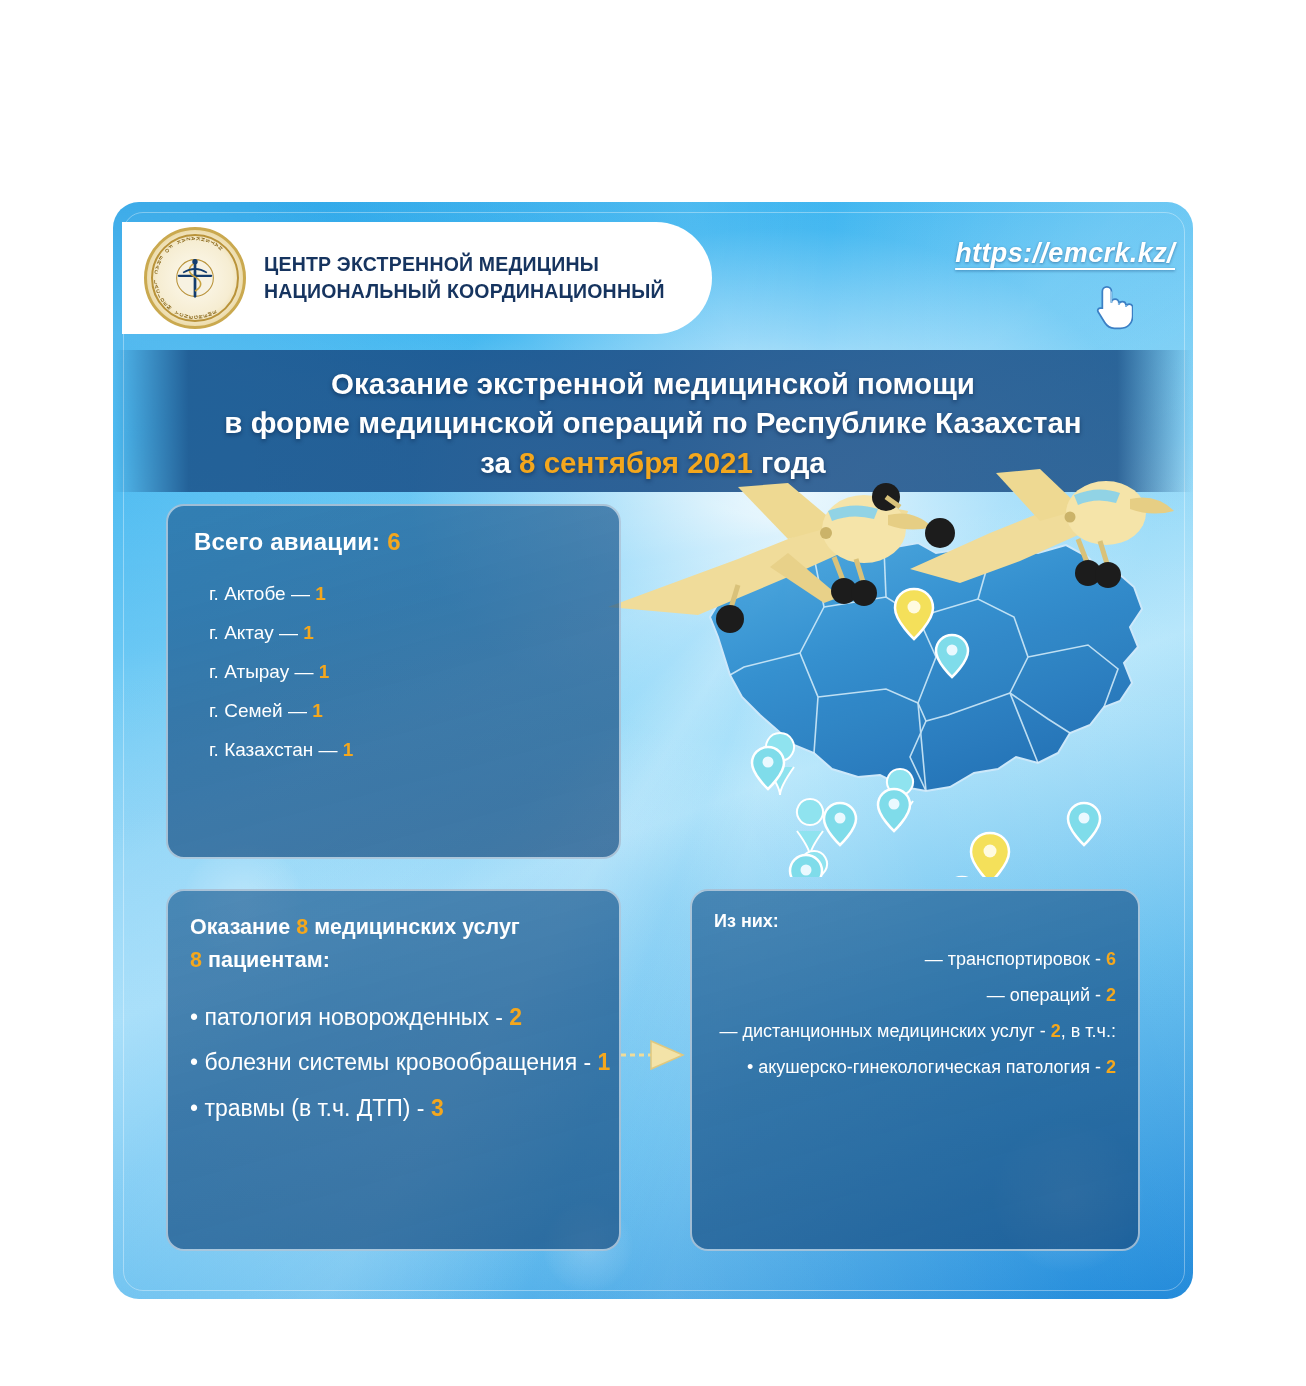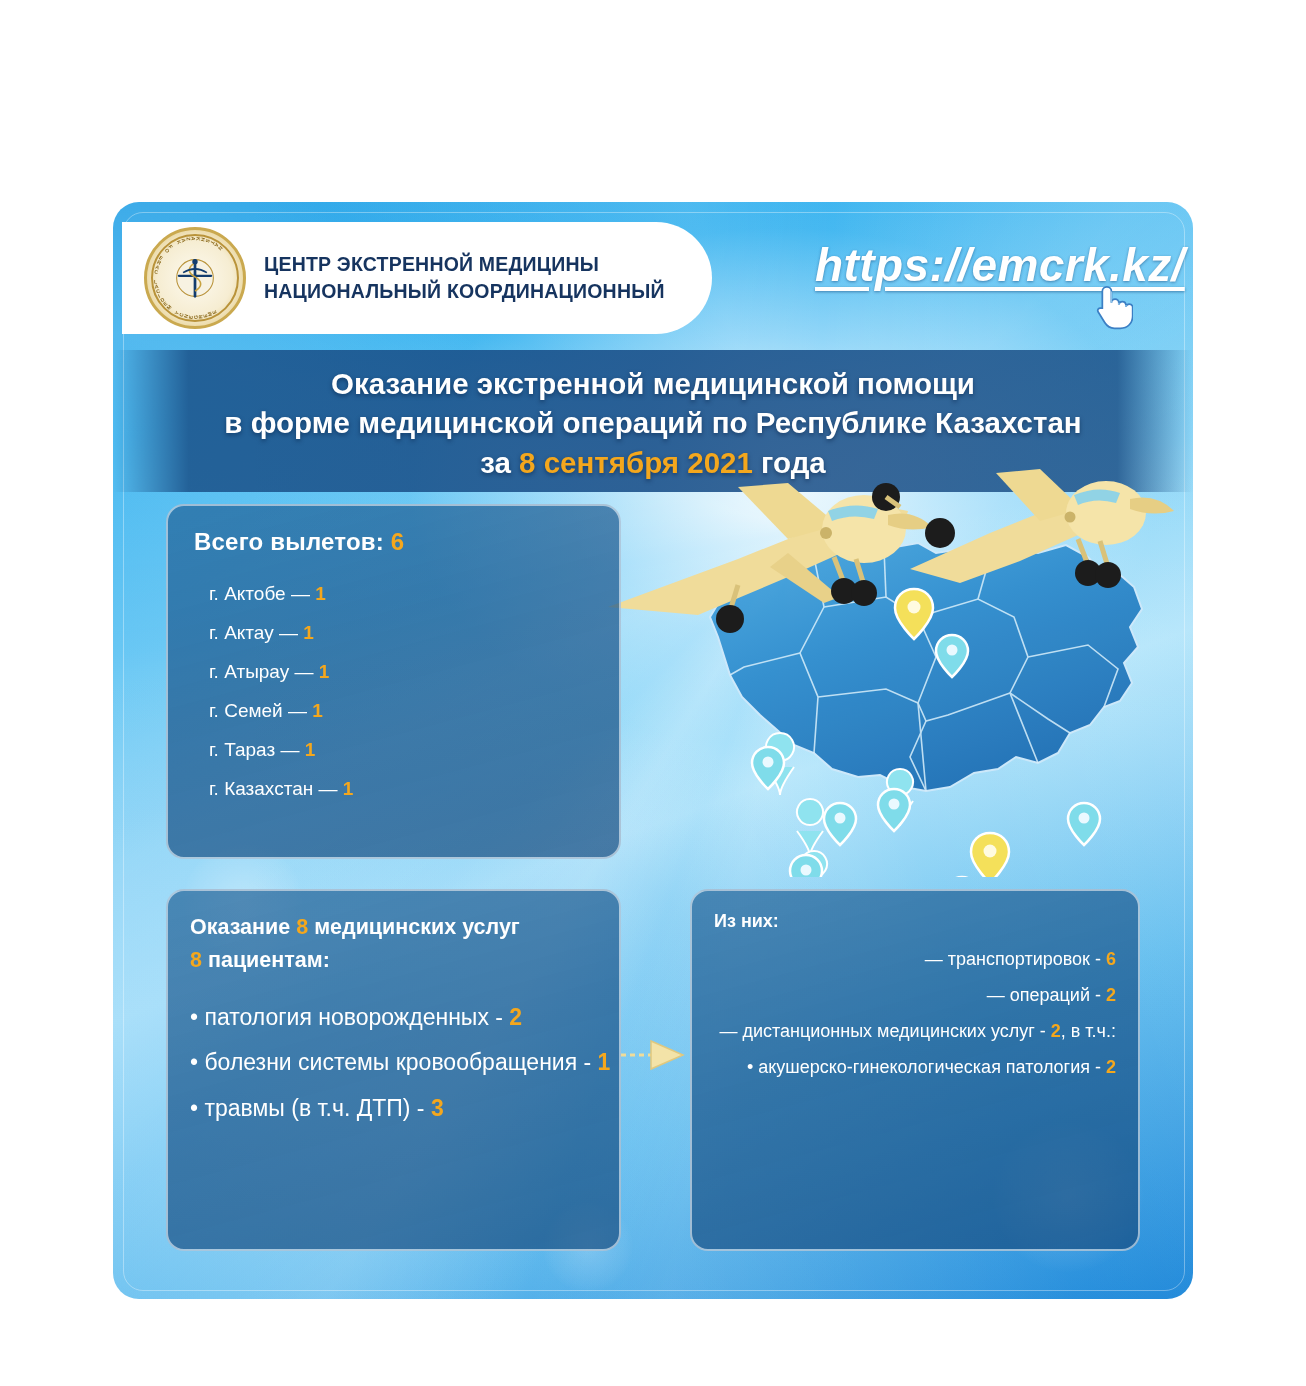--- a/index.html
+++ b/index.html
@@ -116,23 +116,23 @@
     font-weight: bold;
     line-height: 1.38;
     letter-spacing: .2px;
   }
 
   .site-url {
     position: absolute;
     right: 18px;
     top: 36px;
     width: 360px;
-    text-align: left;
+    text-align: right;
     color: #ffffff;
-    font-size: 46px;
+    font-size: 27px;
     font-weight: bold;
     font-style: italic;
     text-decoration: underline;
     text-underline-offset: 6px;
     text-shadow: 0 1px 3px rgba(0,40,90,0.45);
     letter-spacing: .4px;
   }
   .cursor-hand {
     position: absolute;
     right: 60px;
@@ -477,28 +477,27 @@
         <circle cx="208" cy="118" r="13" fill="#1c1c1c"></circle>
         <path d="M230 42 q26 -6 44 12 q-22 6 -44 -2 z" fill="#e6ce84"></path>
         <circle cx="-14" cy="40" r="14" fill="#1c1c1c"></circle>
         <path d="M0 50 l-14 -10" stroke="#d9c27a" stroke-width="5"></path>
       </g>
     </svg>
   </div>
 
   <div class="card card-flights">
     <div class="card-head">
-      <span>Всего вылетов: </span><span class="num">6</span>
+      <span>Всего авиации: </span><span class="num">6</span>
     </div>
     <div class="flight-list">
       <div class="row"><span>г. Актобе  — </span><span class="num">1</span></div>
       <div class="row"><span>г. Актау — </span><span class="num">1</span></div>
       <div class="row"><span>г. Атырау — </span><span class="num">1</span></div>
       <div class="row"><span>г. Семей — </span><span class="num">1</span></div>
-      <div class="row"><span>г. Тараз — </span><span class="num">1</span></div>
       <div class="row"><span>г. Казахстан — </span><span class="num">1</span></div>
     </div>
   </div>
 
   <div class="card card-services">
     <div class="head-line">
       <div><span>Оказание </span><span class="num">8</span><span> медицинских услуг</span></div>
       <div><span class="num">8</span><span> пациентам:</span></div>
     </div>
     <div class="items">

